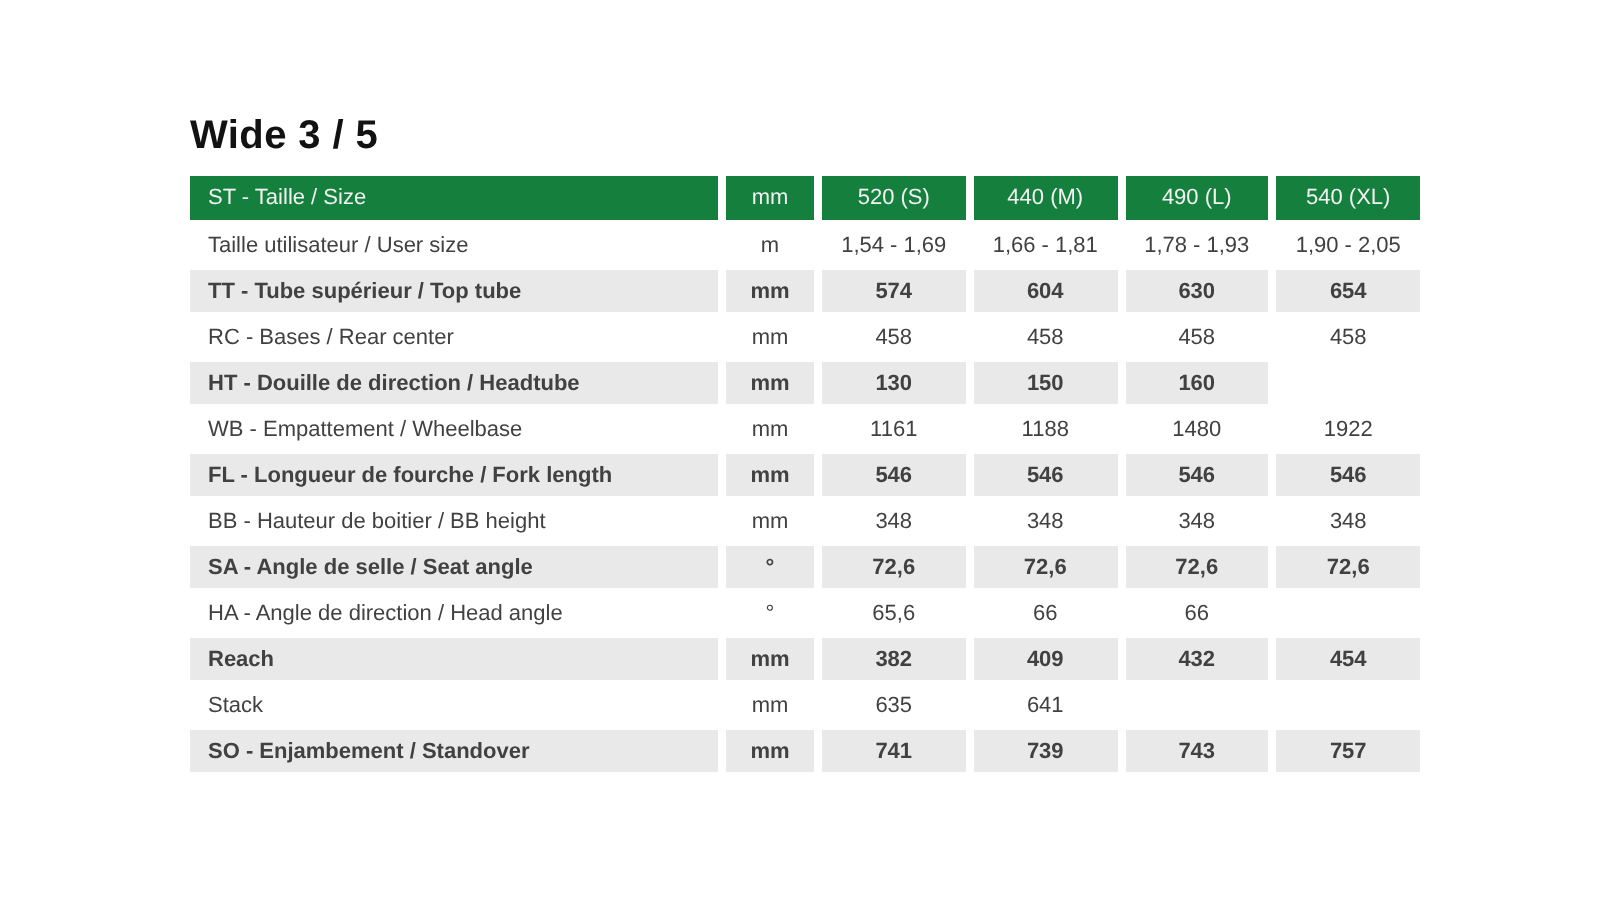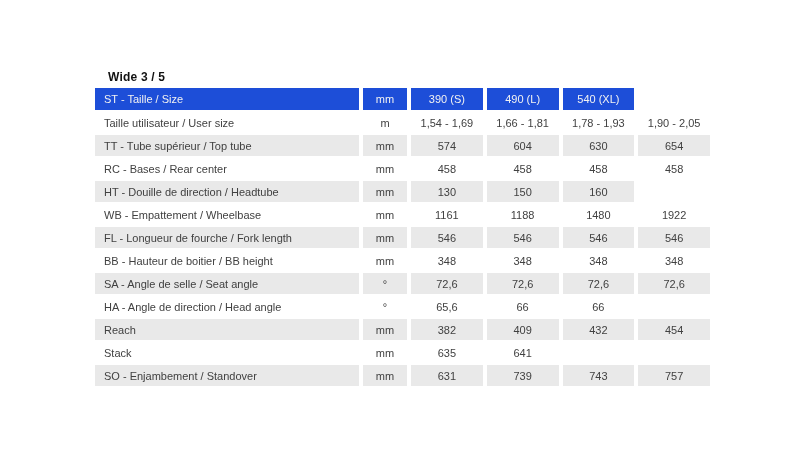--- a/index.html
+++ b/index.html
@@ -15,22 +15,22 @@
   .page {
     position: relative;
     width: 800px;
     height: 450px;
     background: #ffffff;
   }
   .title {
     position: absolute;
     left: 95px;
     top: 57px;
-    margin: 13px;
-    font-size: 12px;
+    margin: 0;
+    font-size: 20px;
     font-weight: bold;
     color: #121212;
     letter-spacing: 0.2px;
   }
   .geo-table {
     position: absolute;
     left: 95px;
     top: 88px;
     width: 615px;
     display: flex;
@@ -51,40 +51,42 @@
     font-size: 11px;
     color: #414141;
     white-space: nowrap;
     overflow: hidden;
   }
   .cell.label-cell {
     justify-content: flex-start;
     padding-left: 9px;
   }
   .header-row .cell {
-    background: #1d4ed8;
+    background: #15803d;
     color: #f2f2f2;
   }
   .row.shaded .cell {
     background: #e9e9e9;
+    font-weight: bold;
   }
 </style>
 </head>
 <body>
 
 <div class="page">
 
   <h1 class="title">Wide 3 / 5</h1>
 
   <div class="geo-table">
 
     <div class="row header-row">
       <div class="cell label-cell">ST - Taille / Size</div>
       <div class="cell">mm</div>
-      <div class="cell">390 (S)</div>
+      <div class="cell">520 (S)</div>
+      <div class="cell">440 (M)</div>
       <div class="cell">490 (L)</div>
       <div class="cell">540 (XL)</div>
     </div>
 
     <div class="row">
       <div class="cell label-cell">Taille utilisateur / User size</div>
       <div class="cell">m</div>
       <div class="cell">1,54 - 1,69</div>
       <div class="cell">1,66 - 1,81</div>
       <div class="cell">1,78 - 1,93</div>
@@ -173,20 +175,20 @@
     <div class="row">
       <div class="cell label-cell">Stack</div>
       <div class="cell">mm</div>
       <div class="cell">635</div>
       <div class="cell">641</div>
     </div>
 
     <div class="row shaded">
       <div class="cell label-cell">SO - Enjambement / Standover</div>
       <div class="cell">mm</div>
-      <div class="cell">631</div>
+      <div class="cell">741</div>
       <div class="cell">739</div>
       <div class="cell">743</div>
       <div class="cell">757</div>
     </div>
 
   </div>
 </div>
 
 </body></html>

